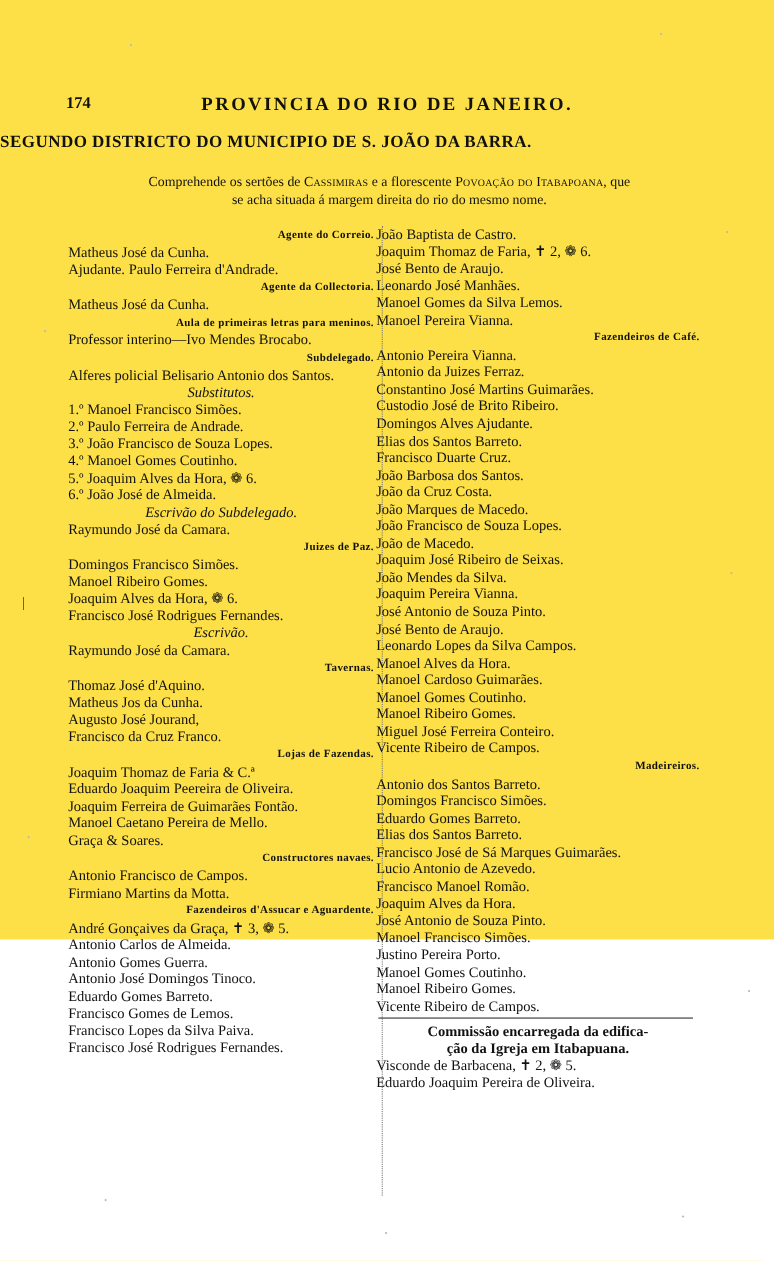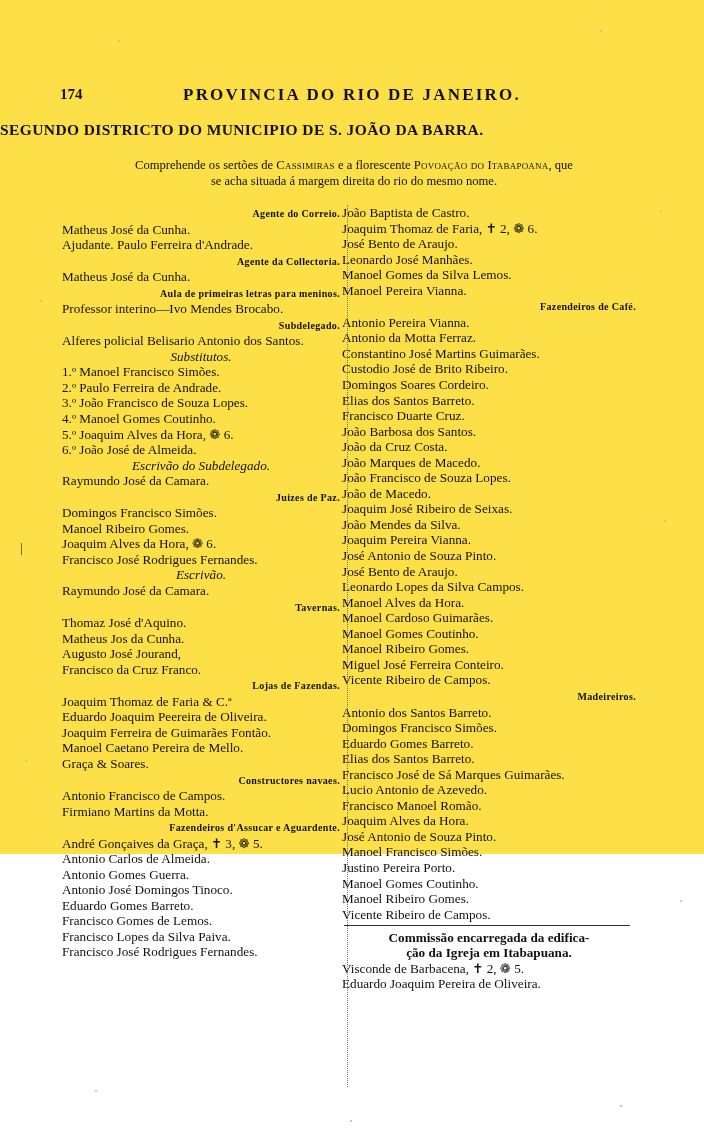--- a/index.html
+++ b/index.html
@@ -220,24 +220,24 @@
       </div>
     <div class="col col-right" id="colRight">
         <div class="entry">João Baptista de Castro.</div>
         <div class="entry">Joaquim Thomaz de Faria,  ✝ 2, ❁ 6.</div>
         <div class="entry">José Bento de Araujo.</div>
         <div class="entry">Leonardo José Manhães.</div>
         <div class="entry">Manoel Gomes da Silva Lemos.</div>
         <div class="entry">Manoel Pereira Vianna.</div>
         <div class="head">Fazendeiros de Café.</div>
         <div class="entry">Antonio Pereira Vianna.</div>
-        <div class="entry">Antonio da Motta Ferraz.</div>
+        <div class="entry">Antonio da Juizes Ferraz.</div>
         <div class="entry">Constantino José Martins Guimarães.</div>
         <div class="entry">Custodio José de Brito Ribeiro.</div>
-        <div class="entry">Domingos Soares Cordeiro.</div>
+        <div class="entry">Domingos Alves Ajudante.</div>
         <div class="entry">Elias dos Santos Barreto.</div>
         <div class="entry">Francisco Duarte Cruz.</div>
         <div class="entry">João Barbosa dos Santos.</div>
         <div class="entry">João da Cruz Costa.</div>
         <div class="entry">João Marques de Macedo.</div>
         <div class="entry">João Francisco de Souza Lopes.</div>
         <div class="entry">João de Macedo.</div>
         <div class="entry">Joaquim José Ribeiro de Seixas.</div>
         <div class="entry">João Mendes da Silva.</div>
         <div class="entry">Joaquim Pereira Vianna.</div>

